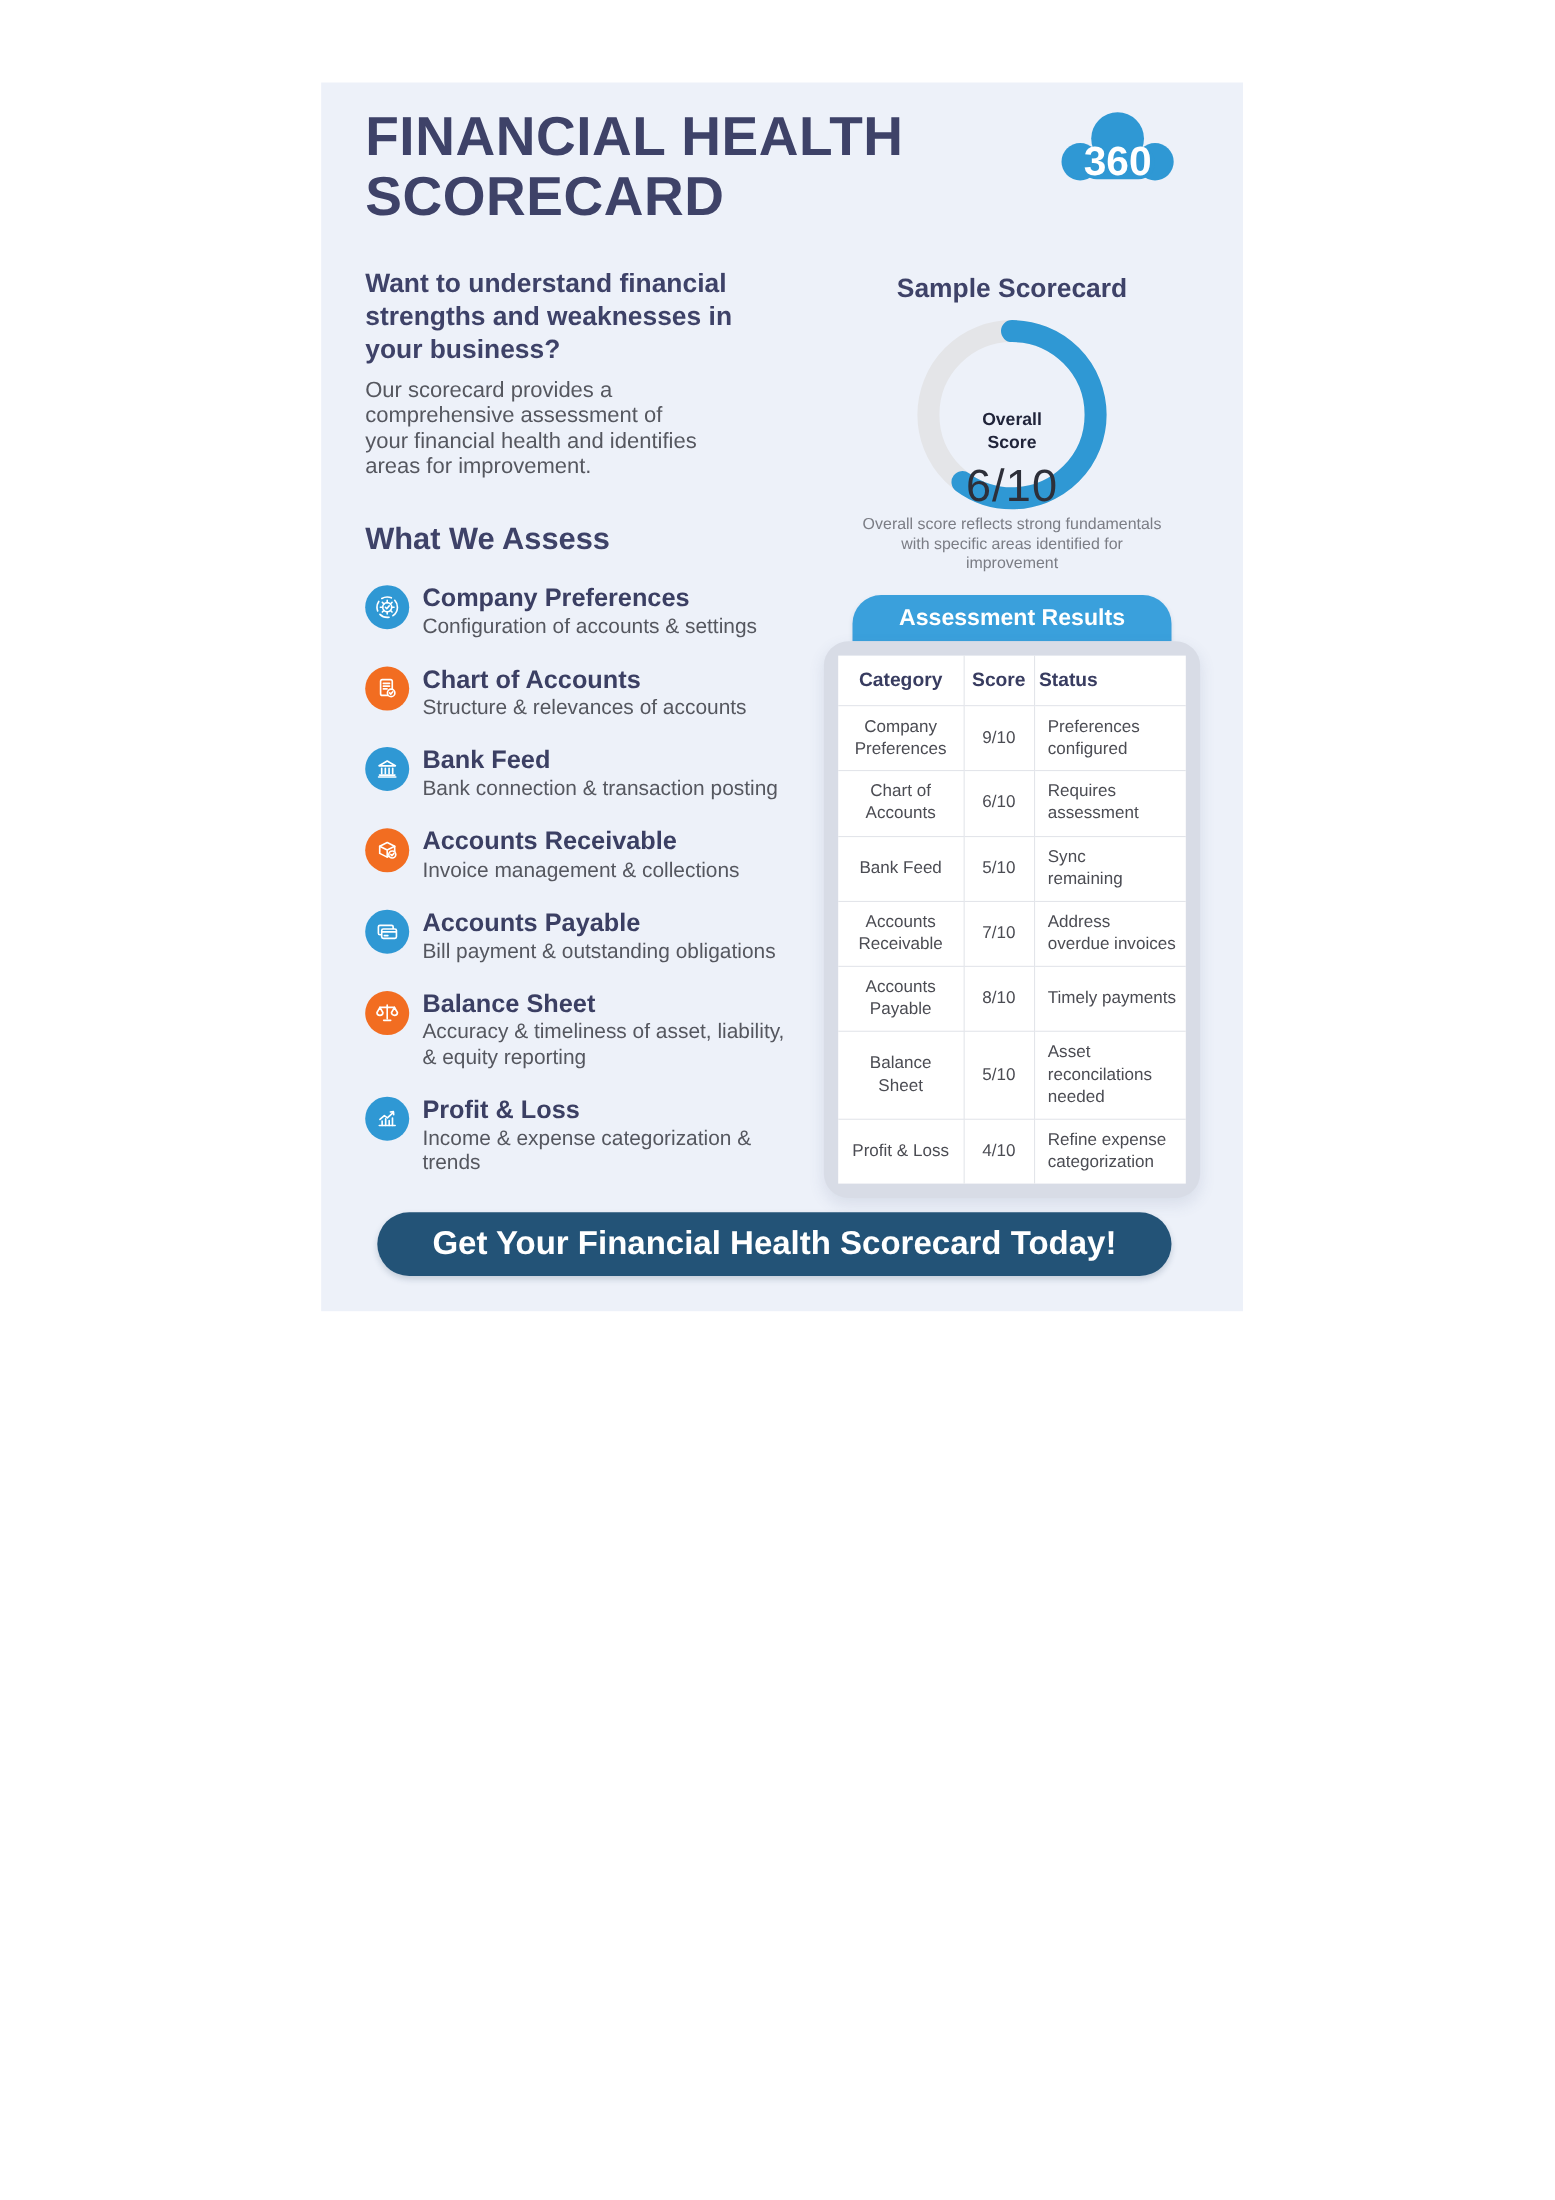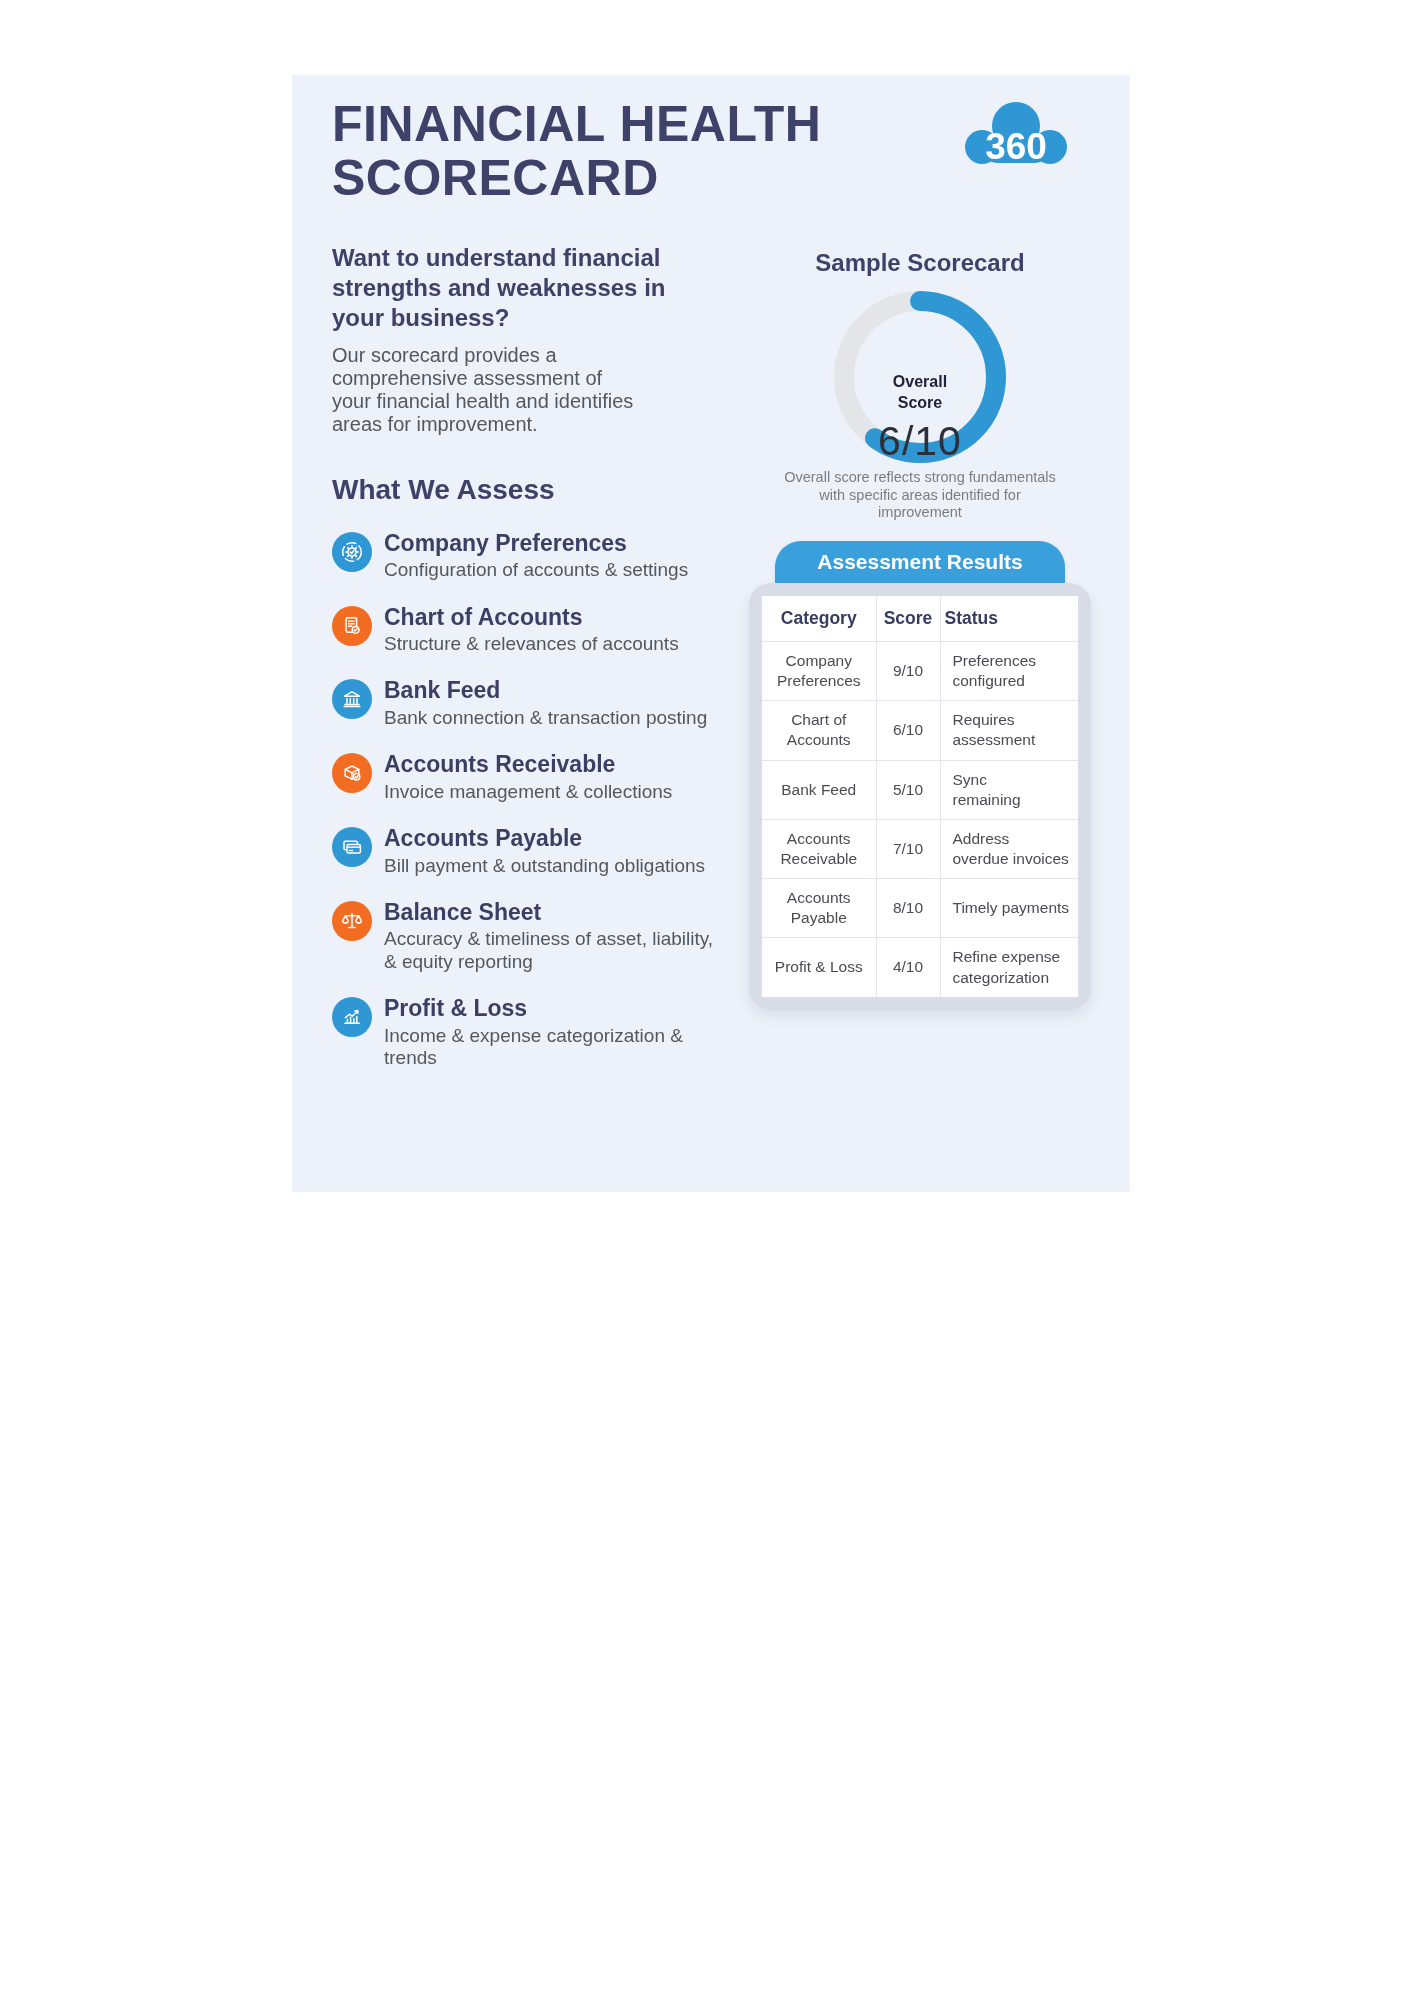--- a/index.html
+++ b/index.html
@@ -297,24 +297,33 @@
             <td class="status">Address
 overdue invoices</td>
           </tr>
           <tr>
             <td>Accounts
 Payable</td>
             <td>8/10</td>
             <td class="status">Timely payments</td>
           </tr>
           <tr>
+            <td>Balance
+Sheet</td>
+            <td>5/10</td>
+            <td class="status">Asset
+reconcilations
+needed</td>
+          </tr>
+          <tr>
             <td>Profit &amp; Loss</td>
             <td>4/10</td>
             <td class="status">Refine expense
 categorization</td>
           </tr>
         </tbody>
       </table>
     </div>
   </div>
 
+  <button class="cta">Get Your Financial Health Scorecard Today!</button>
 
 </div>
 
 </body></html>

